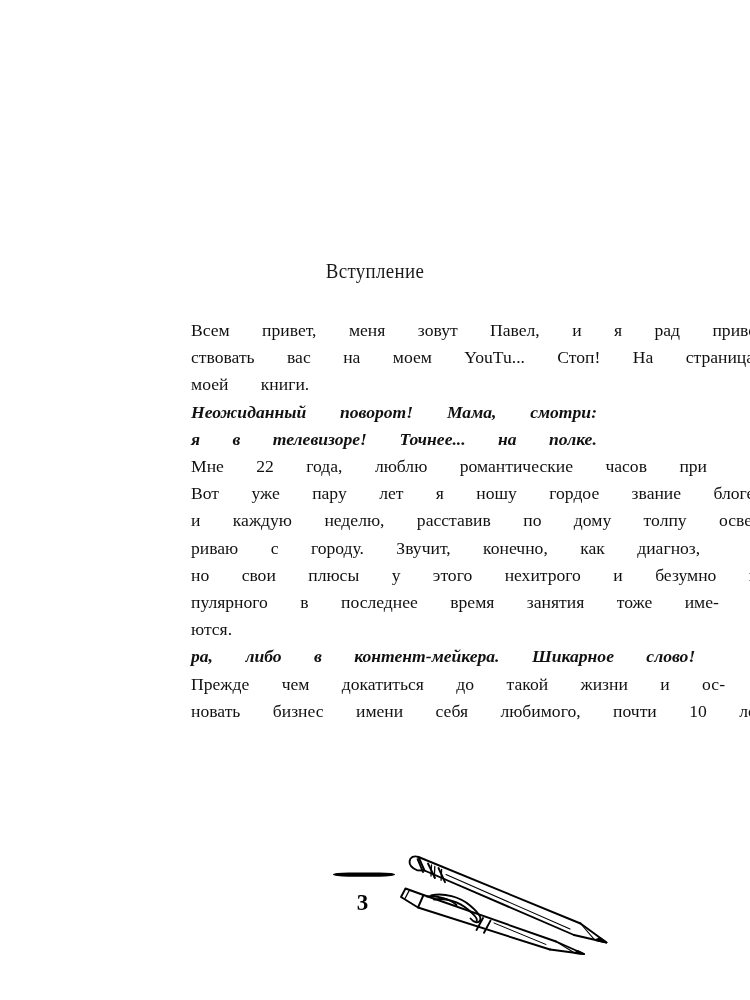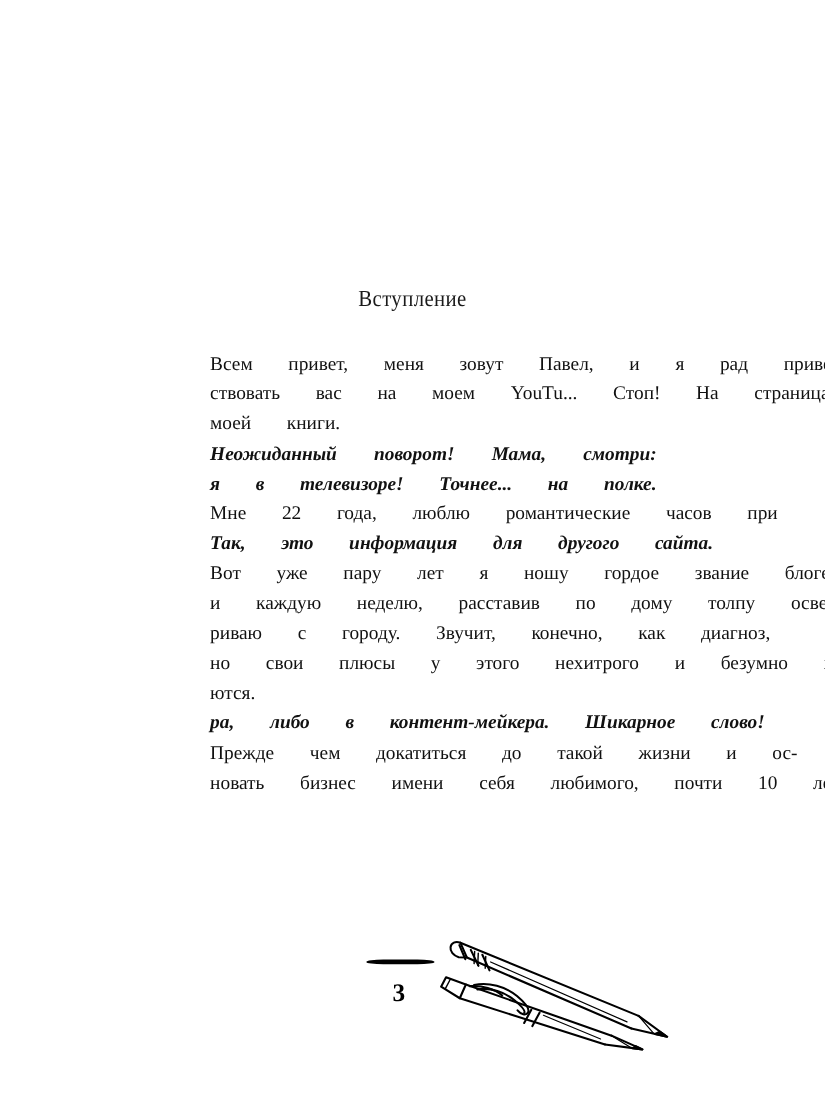--- a/index.html
+++ b/index.html
@@ -116,28 +116,26 @@
         <span class="line"><span>ствовать</span> <span>вас</span> <span>на</span> <span>моем</span> <span>YouTu...</span> <span>Стоп!</span> <span>На</span> <span>страницах</span></span>
         <span class="line last"><span>моей</span> <span>книги.</span></span>
       </p>
       <p class="para italic">
         <span class="line first"><span>Неожиданный</span> <span>поворот!</span> <span>Мама,</span> <span>смотри:</span></span>
         <span class="line last"><span>я</span> <span>в</span> <span>телевизоре!</span> <span>Точнее...</span> <span>на</span> <span>полке.</span></span>
       </p>
       <p class="para">
         <span class="line"><span>Мне</span> <span>22</span> <span>года,</span> <span>люблю</span> <span>романтические</span> <span>часов</span> <span>при</span></span>
       </p>
-      <p class="para italic">
-        <span class="line first last"><span>Так,</span> <span>это</span> <span>информация</span> <span>для</span> <span>другого</span> <span>сайта.</span></span>
-      </p>
       <p class="para">
         <span class="line first"><span>Вот</span> <span>уже</span> <span>пару</span> <span>лет</span> <span>я</span> <span>ношу</span> <span>гордое</span> <span>звание</span> <span>блогера</span></span>
         <span class="line"><span>и</span> <span>каждую</span> <span>неделю,</span> <span>расставив</span> <span>по</span> <span>дому</span> <span>толпу</span> <span>осве-</span></span>
         <span class="line"><span>риваю</span> <span>с</span> <span>городу.</span> <span>Звучит,</span> <span>конечно,</span> <span>как</span> <span>диагноз,</span></span>
         <span class="line"><span>но</span> <span>свои</span> <span>плюсы</span> <span>у</span> <span>этого</span> <span>нехитрого</span> <span>и</span> <span>безумно</span> <span>по-</span></span>
+        <span class="line"><span>пулярного</span> <span>в</span> <span>последнее</span> <span>время</span> <span>занятия</span> <span>тоже</span> <span>име-</span></span>
         <span class="line last"><span>ются.</span></span>
       </p>
       <p class="para italic">
         <span class="line last"><span>ра,</span> <span>либо</span> <span>в</span> <span>контент-мейкера.</span> <span>Шикарное</span> <span>слово!</span></span>
       </p>
       <p class="para">
         <span class="line first"><span>Прежде</span> <span>чем</span> <span>докатиться</span> <span>до</span> <span>такой</span> <span>жизни</span> <span>и</span> <span>ос-</span></span>
         <span class="line last"><span>новать</span> <span>бизнес</span> <span>имени</span> <span>себя</span> <span>любимого,</span> <span>почти</span> <span>10</span> <span>лет</span></span>
       </p>
     </div>

